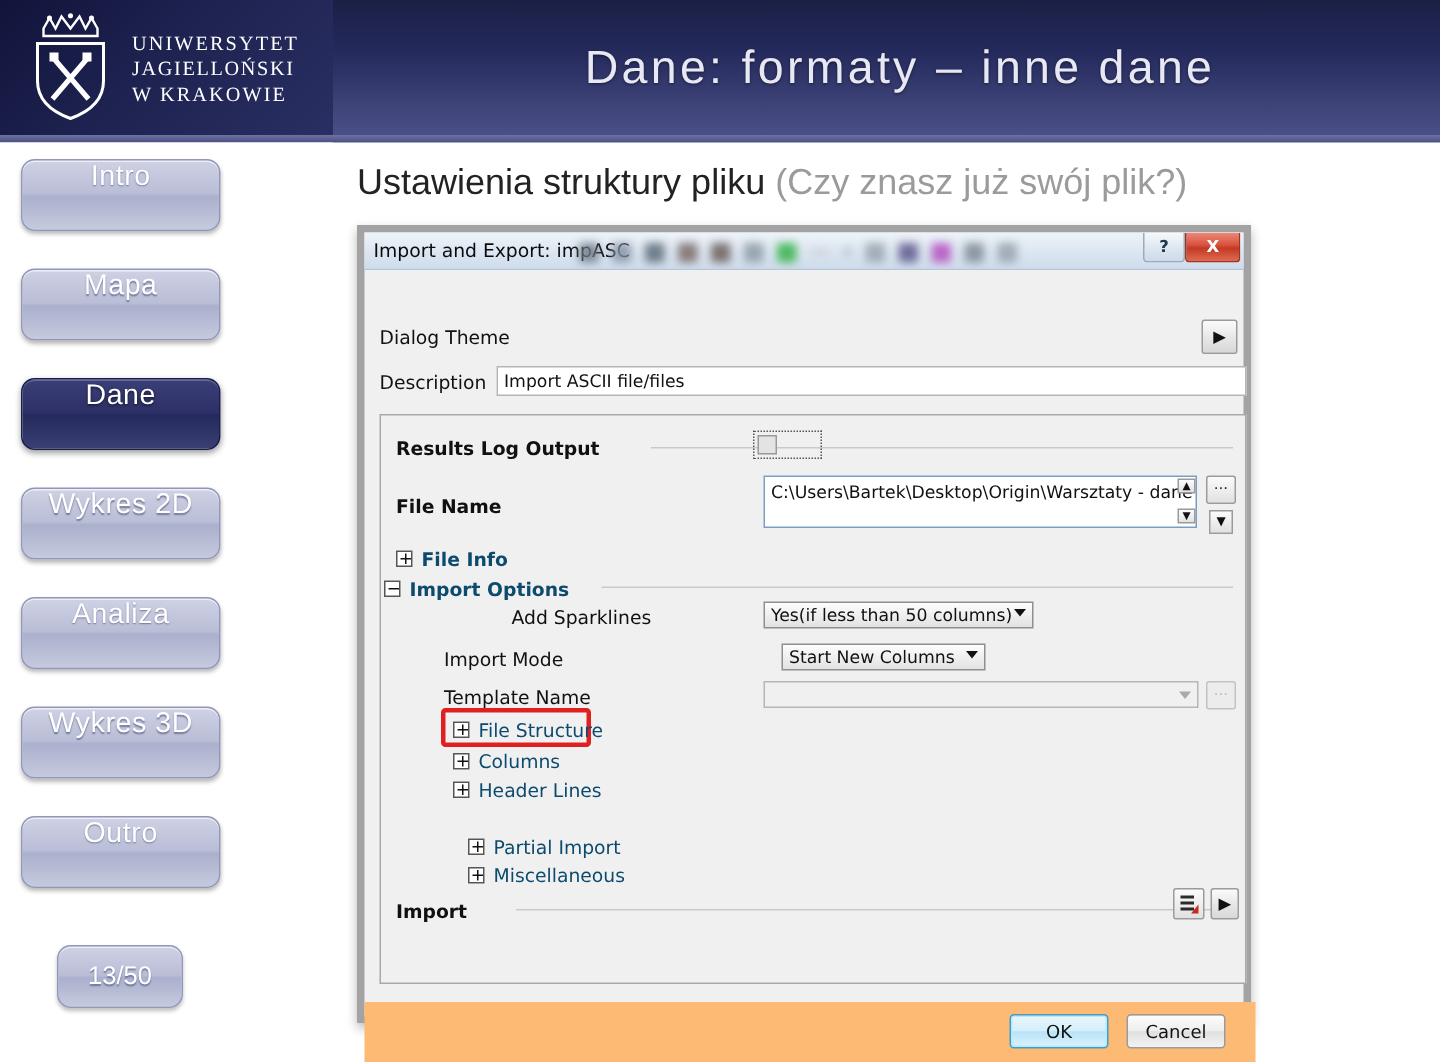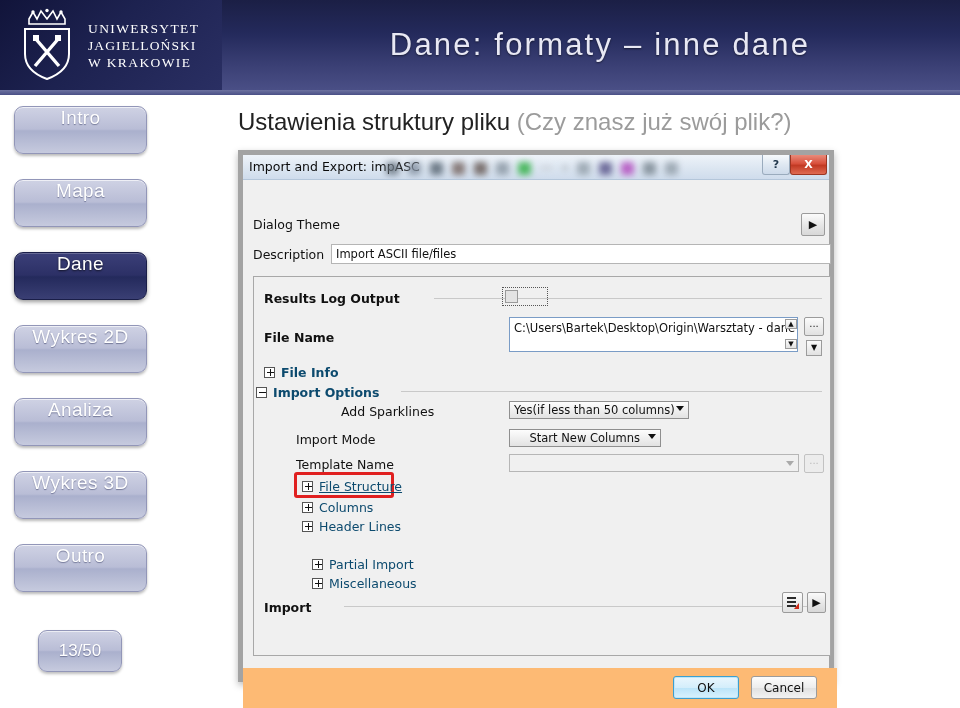--- a/index.html
+++ b/index.html
@@ -226,40 +226,40 @@
     white-space: nowrap; overflow: hidden;
     font-family: "DejaVu Sans", sans-serif; cursor: pointer;
   }
   .combo .cv { position: absolute; right: 4px; top: 4px;
     width: 0; height: 0; border-left: 4px solid transparent;
     border-right: 4px solid transparent; border-top: 5px solid #111; }
 
   #spark-lbl { left: 42px; top: 127px; margin-left: 45px; }
   #spark-combo { left: 255px; top: 124px; width: 180px; }
   #mode-lbl { left: 42px; top: 155px; }
-  #mode-combo { left: 255px; top: 152px; width: 152px; text-align: right; }
+  #mode-combo { left: 267px; top: 152px; width: 136px; text-align: right; }
   #tmpl-lbl { left: 42px; top: 180px; text-align: center; }
   #tmpl-box {
     position: absolute; left: 255px; top: 177px; width: 290px; height: 18px;
     background: #f0f0f0; border: 1px solid #b6b6b6;
   }
   #tmpl-box .cv { position: absolute; right: 4px; top: 6px;
     width: 0; height: 0; border-left: 4px solid transparent;
     border-right: 4px solid transparent; border-top: 5px solid #aaa; }
   #tmpl-browse {
     position: absolute; left: 550px; top: 177px; width: 20px; height: 19px;
     background: #ececec; border: 1px solid #c2c2c2; border-radius: 2px;
     font-size: 10px; text-align: center; line-height: 12px; color: #bbb;
   }
 
   #fs-highlight {
     position: absolute; left: 40px; top: 195px; width: 100px; height: 26px;
     border: 3px solid #e02020; border-radius: 3px; background: #f0f0f0;
   }
-  #fs-node { left: 48px; top: 202px; text-decoration: underline; }
+  #fs-node { left: 48px; top: 202px; }
 
   #n-columns  { left: 48px; top: 223px; }
   #n-header   { left: 48px; top: 242px; }
   #n-renaming { left: 58px; top: 261px; }
   #n-partial  { left: 58px; top: 280px; }
   #n-misc     { left: 58px; top: 299px; }
 
   #output-lbl { left: 10px; top: 323px; }
   #output-rule { left: 90px; top: 329px; width: 478px; }
   #output-box {

